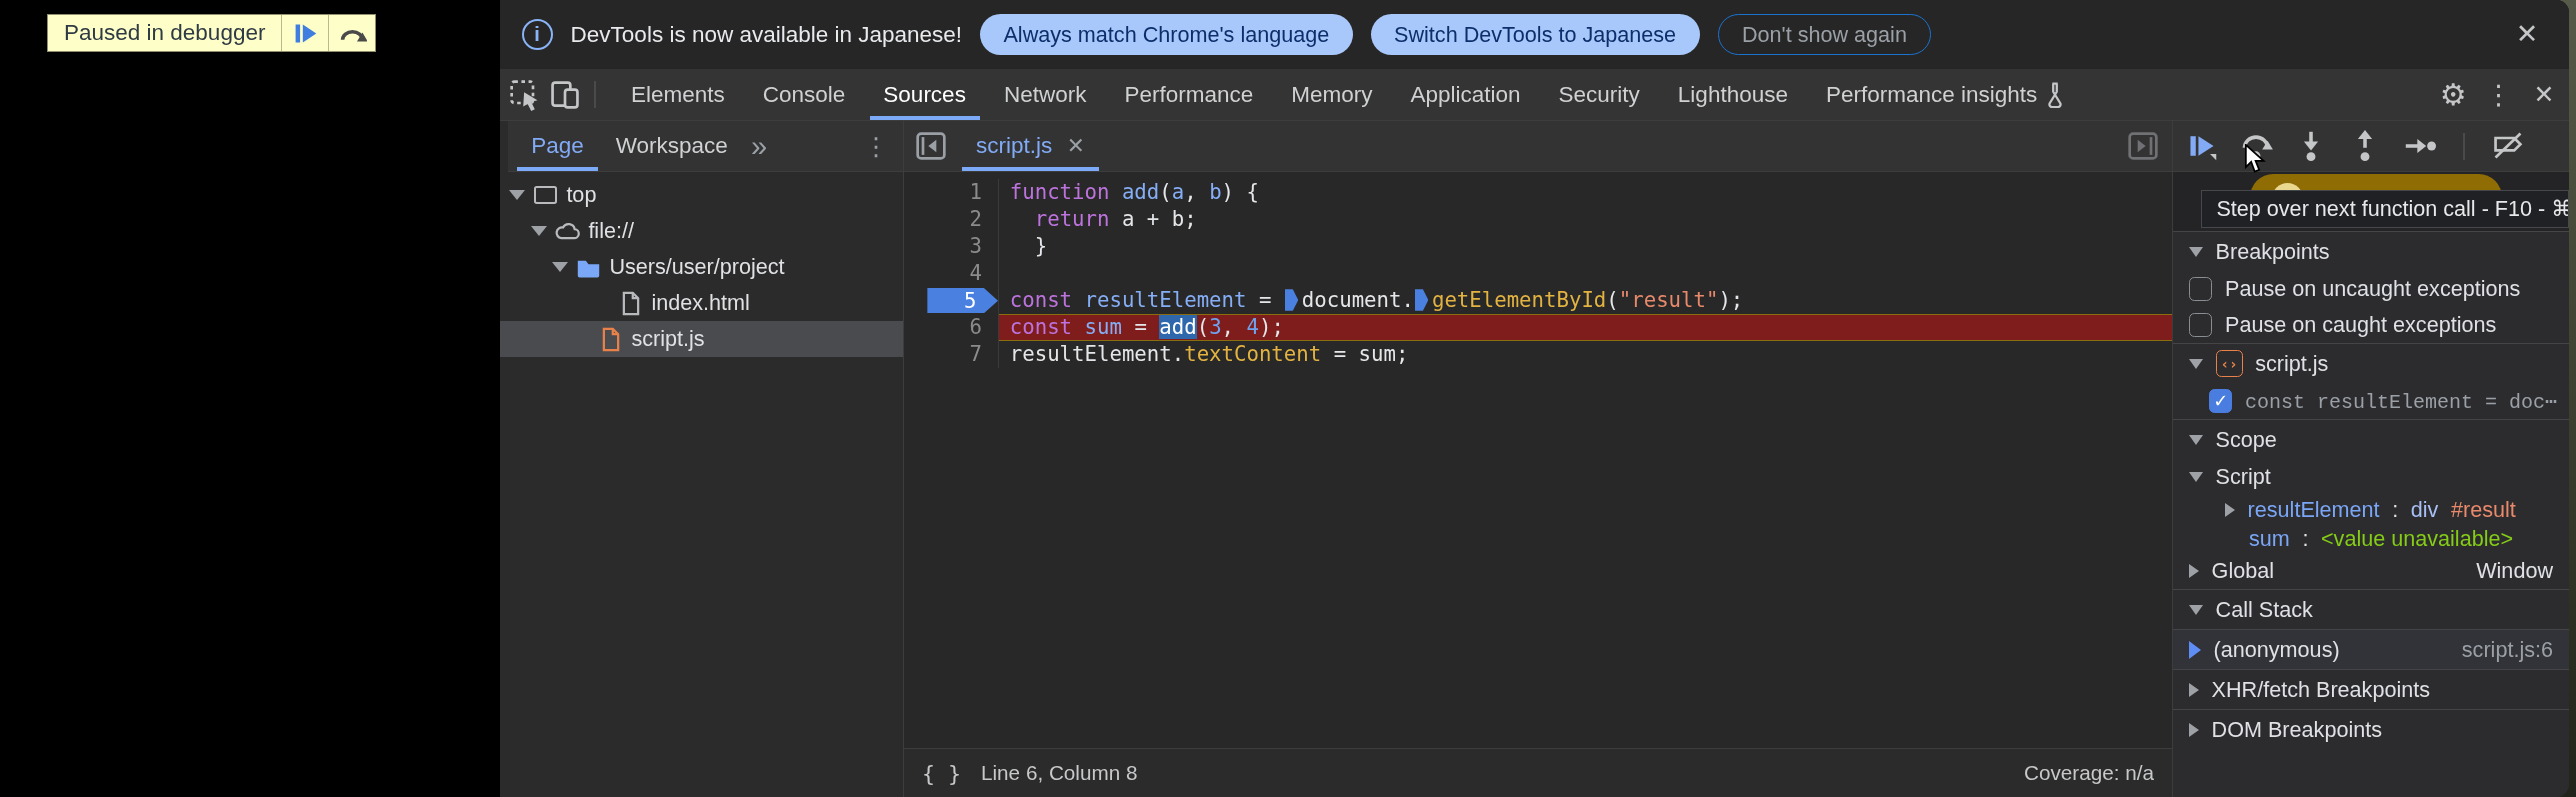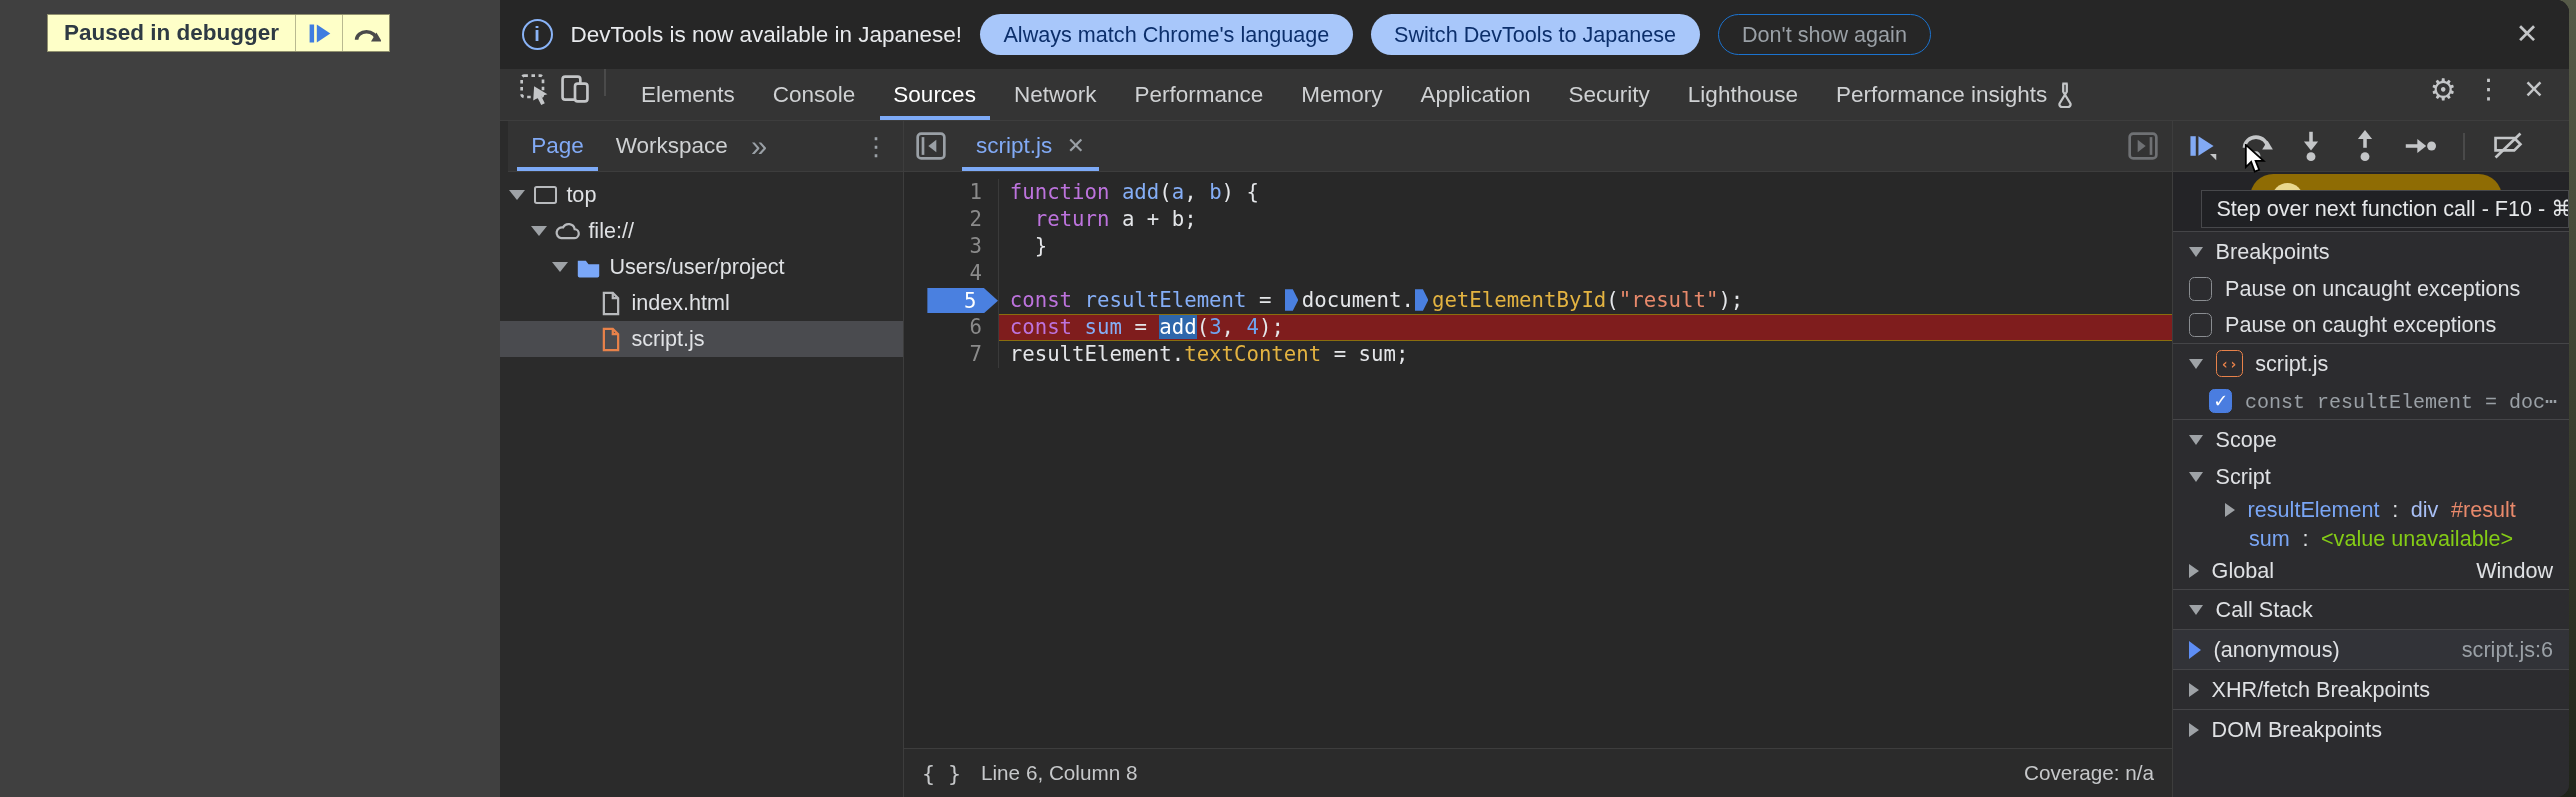--- a/index.html
+++ b/index.html
@@ -2,36 +2,36 @@
 <html style="font-size:14.4px"><head>
 <meta charset="utf-8">
 <style>
   * { margin:0; padding:0; box-sizing:border-box; }
   html,body { width:2576px; height:797px; overflow:hidden; }
   body { font-family:"Liberation Sans",sans-serif; background:linear-gradient(180deg,#565a48 0%,#3a3e2e 55%,#20241a 100%); position:relative; }
 
   #browser { position:absolute; left:0; top:0; width:2569px; height:797px; border-radius:0 12.6px 12.6px 0; overflow:hidden; display:flex; background:#282828; }
 
   
-  .page-area { width:500px; flex:none; background:#404040; position:relative;font-weight:bold; }
+  .page-area { width:500px; flex:none; background:#000000; position:relative; }
   .paused-banner { position:absolute; left:47px; top:14.4px; height:38px; display:flex; align-items:stretch; background:#feffc8; border:0.9px solid #90906e; }
   .paused-banner .txt { display:flex; align-items:center; padding:0 16px; color:#2e3a44; font-size:22.5px; }
   .paused-banner .ibtn { width:47px; display:flex; align-items:center; justify-content:center; border-left:0.9px solid #b9b990; }
 
   
   .devtools { flex:1; display:flex; flex-direction:column; min-width:0; background:#282828; }
 
   .infobar { height:69px; background:#262626; display:flex; align-items:center; padding:0 21.6px; gap:18px; flex:none; }
   .info-icon { width:31px; height:31px; border-radius:50%; border:2.7px solid #8ab4f8; color:#8ab4f8; display:flex; align-items:center; justify-content:center; font-size:20px; font-weight:bold; flex:none; }
   .info-msg { color:#e8eaed; font-size:22.5px; white-space:nowrap; }
   .pill { height:41px; border-radius:20.7px; background:#a8c7fa; color:#0c2f6b; font-size:21.6px; display:flex; align-items:center; padding:0 23.4px; white-space:nowrap; }
   .pill.outline { background:transparent; border:1.8px solid #1b73d0; color:#9aa0a6; }
   .x-btn { margin-left:auto; color:#c4c6c8; font-size:27px; line-height:1; padding:3.6px 9px; }
 
-  .toolbar { height:52px; background:#343434; display:flex; align-items:flex-start; flex:none; padding:0 15px; position:relative; border-bottom:0.9px solid #3d3d3d; }
+  .toolbar { height:52px; background:#343434; display:flex; align-items:center; flex:none; padding:0 5px; position:relative; border-bottom:0.9px solid #3d3d3d; }
   .tb-icon { width:40px; height:40px; display:flex; align-items:center; justify-content:center; flex:none; }
   .vsep { width:1.8px; height:27px; background:#4a4a4a; margin:0 9px; flex:none; }
   .tabs { display:flex; align-items:stretch; height:100%; margin-left:7.2px; }
   .tab { display:flex; align-items:center; gap:9px; padding:0 19px; color:#cfd1d3; font-size:22.5px; position:relative; white-space:nowrap; }
   .tab.active { color:#ffffff; }
   .tab.active::after { content:""; position:absolute; left:5.4px; right:5.4px; bottom:0; height:4.5px; background:#7daaf7; }
   .tb-right { margin-left:auto; display:flex; align-items:center; gap:5.4px; }
   .gear { font-size:30px; color:#c4c6c8; }
   .kebab { font-size:27px; color:#c4c6c8; letter-spacing:0; padding:0 9px; }
 
@@ -242,21 +242,21 @@
             </div>
             <div class="trow" style="padding-left: 52px;">
               <span class="car d"></span>
               <span class="ticon">
                 <svg width="25" height="21.6" viewBox="0 0 28 24">
                   <path d="M2 4 h9 l3 4 h12 v13 a2 2 0 0 1 -2 2 h-20 a2 2 0 0 1 -2 -2 z" fill="#7aa7f8"></path>
                 </svg>
               </span>
               <span>Users/user/project</span>
             </div>
-            <div class="trow" style="padding-left: 74px;">
+            <div class="trow" style="padding-left: 94px;">
               <span class="car none"></span>
               <span class="ticon">
                 <svg width="20" height="25" viewBox="0 0 22 28">
                   <path d="M3 2 h10 l6 6 v18 h-16 z" fill="none" stroke="#b8babd" stroke-width="2.5"></path>
                   <path d="M13 2 v6 h6" fill="none" stroke="#b8babd" stroke-width="2.5"></path>
                 </svg>
               </span>
               <span>index.html</span>
             </div>
             <div class="trow selected" style="padding-left: 74px;">

